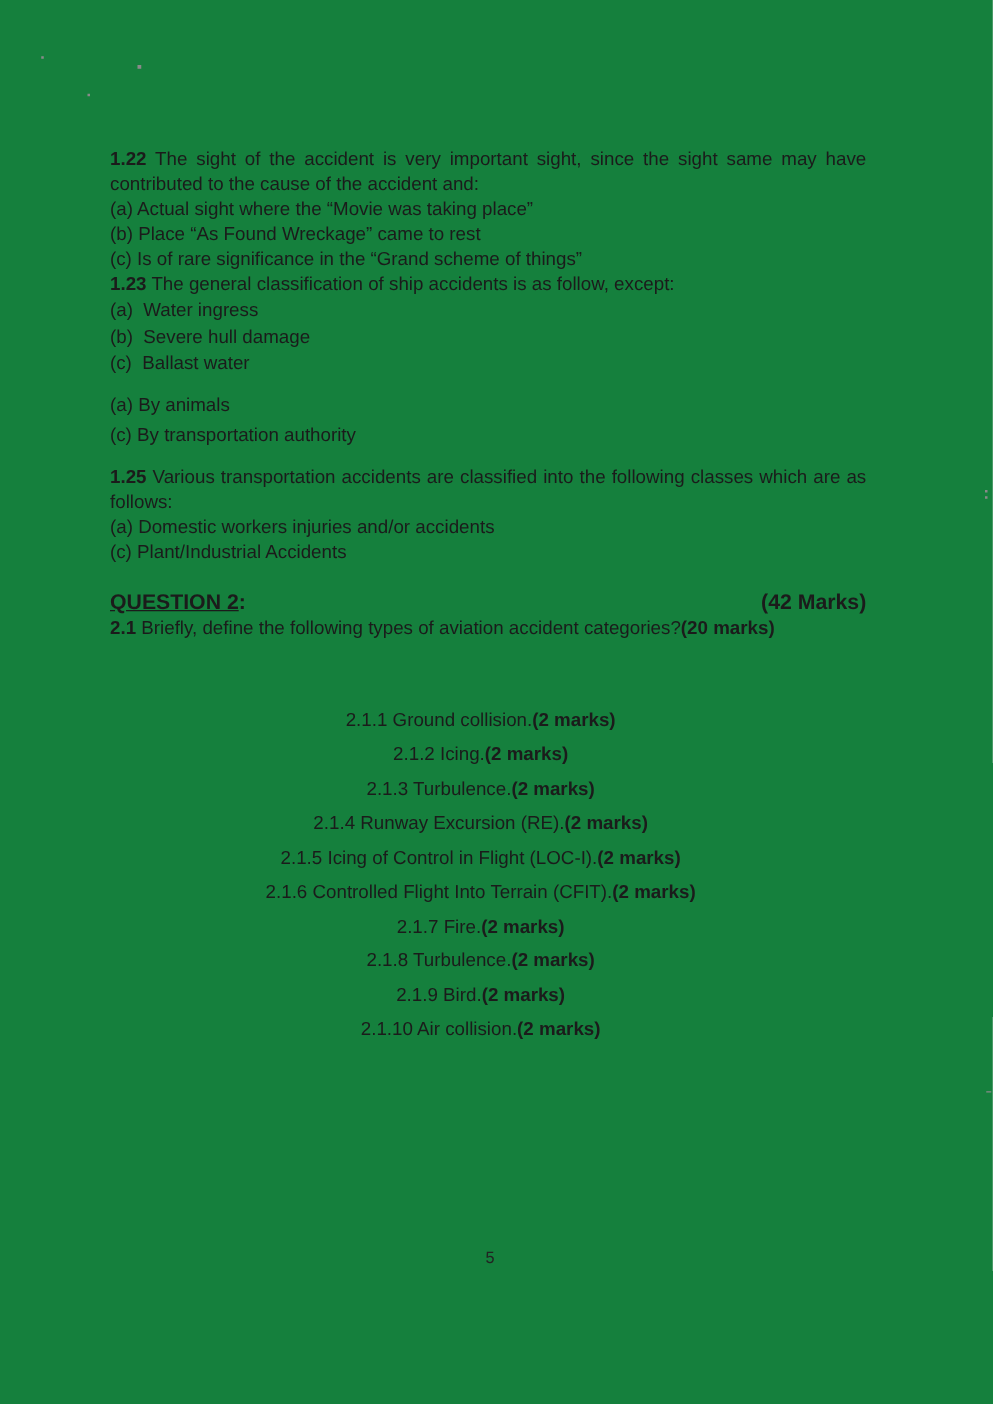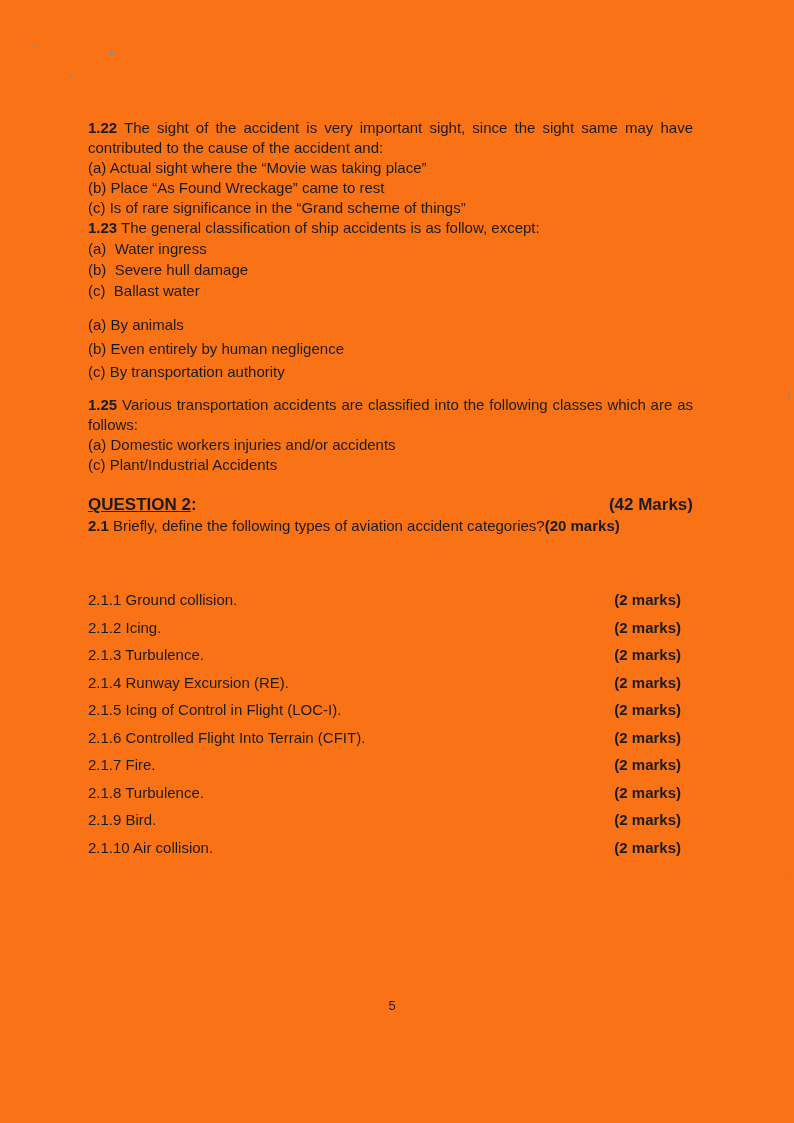--- a/index.html
+++ b/index.html
@@ -4,21 +4,21 @@
 <style>
   html, body { margin: 0; padding: 0; }
   body {
     background: #e9e9e9;
     font-family: "Liberation Sans", sans-serif;
   }
   .page {
     position: relative;
     width: 794px;
     height: 1123px;
-    background: #f97316;
+    background: #15803d;
     color: #1b1b1b;
     overflow: hidden;
   }
   .content {
     position: absolute;
     left: 88px;
     top: 118px;
     width: 605px;
     font-size: 15px;
     line-height: 20px;
@@ -51,21 +51,21 @@
     justify-content: flex-start;
     align-items: baseline;
     font-size: 15px;
     line-height: 20px;
     padding-right: 4px;
   }
   .q2-intro-marks { font-weight: bold; }
   .items { margin-top: 54px; }
   .item-row {
     display: flex;
-    justify-content: space-between;
+    justify-content: center;
     align-items: baseline;
     line-height: 20px;
     margin-bottom: 7.5px;
     padding-right: 12px;
   }
   .item-marks { font-weight: bold; }
   .page-number {
     position: absolute;
     left: 0;
     right: 10px;
@@ -102,21 +102,20 @@
 
     <div class="sec-123">
       <p class="para"><span class="qnum">1.23</span> <span>The general classification of ship accidents is as follow, except:</span></p>
       <div class="option">(a)  Water ingress</div>
       <div class="option">(b)  Severe hull damage</div>
       <div class="option">(c)  Ballast water</div>
     </div>
 
     <div class="sec-124">
       <div class="option">(a) By animals</div>
-      <div class="option">(b) Even entirely by human negligence</div>
       <div class="option">(c) By transportation authority</div>
     </div>
 
     <div class="sec-125">
       <p class="para"><span class="qnum">1.25</span> <span>Various transportation accidents are classified into the following classes which are as follows:</span></p>
       <div class="option">(a) Domestic workers injuries and/or accidents</div>
       <div class="option">(c) Plant/Industrial Accidents</div>
     </div>
 
     <div class="q2-heading-row">

